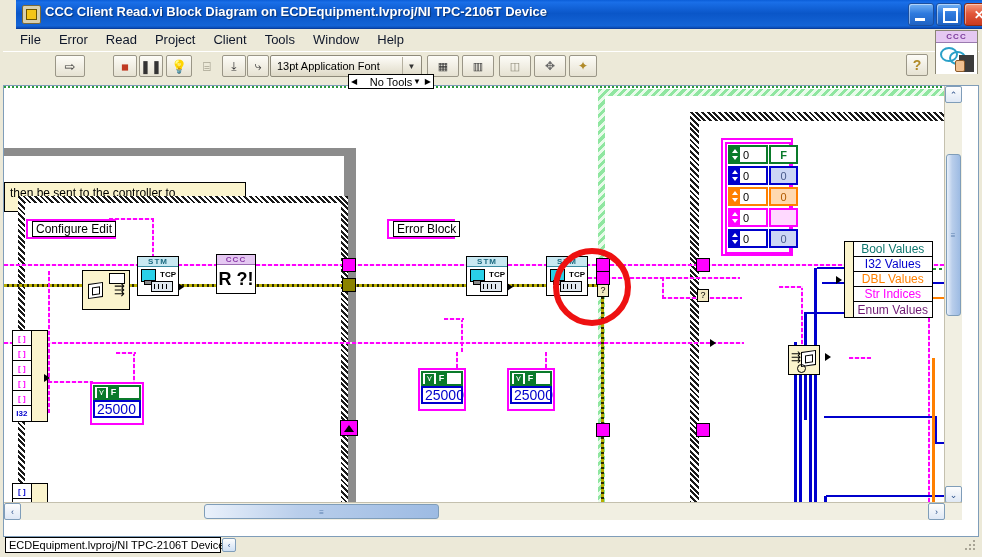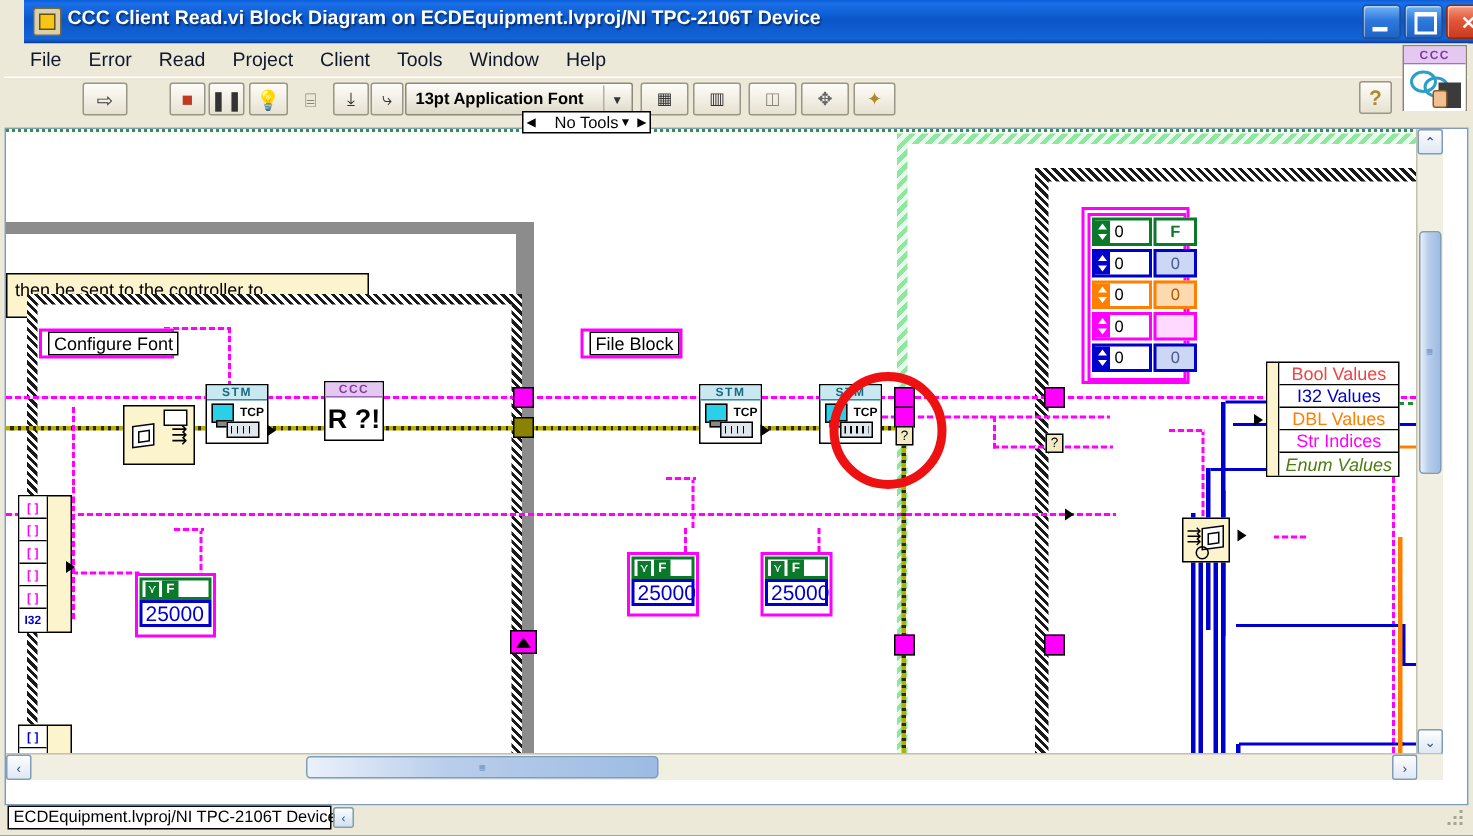--- a/index.html
+++ b/index.html
@@ -36,21 +36,21 @@
   
   .toolbar{position:absolute;left:3px;top:51px;width:976px;height:28px;background:#ece9d8;
     border-top:1px solid #fff;}
   .tbtn{position:absolute;top:3px;height:22px;border:1px solid #9a9687;border-radius:2px;
     background:linear-gradient(to bottom,#fdfcf7,#e6e2d2);box-sizing:border-box;
     display:flex;align-items:center;justify-content:center;}
   .tbtn.flat{border-color:transparent;background:transparent;}
   .tbtn .sym{font-size:13px;color:#333;line-height:1;}
   .fontbox{position:absolute;left:267px;top:3px;width:152px;height:22px;
     border:1px solid #8e8a7a;border-radius:2px;background:linear-gradient(to bottom,#fffefa,#ded9c6);
-    box-sizing:border-box;display:flex;align-items:center;font-weight:bold;}
+    box-sizing:border-box;display:flex;align-items:center;}
   .fontbox .lbl{font-size:11px;padding-left:6px;color:#000;white-space:nowrap;}
   .fontbox .arr{position:absolute;right:1px;top:1px;width:17px;height:18px;
     border-left:1px solid #b5b0a0;display:flex;align-items:center;justify-content:center;
     font-size:8px;color:#333;}
   .noerr{position:absolute;left:348px;top:74px;width:86px;height:15px;background:#fff;
     border:1px solid #000;display:flex;align-items:center;justify-content:center;
     font-size:11px;color:#000;box-sizing:border-box;z-index:14;}
   .noerr .a{position:absolute;font-size:8px;color:#000;}
   .vi-ico{position:absolute;right:4px;top:30px;width:43px;height:44px;border:1px solid #8a8674;
     background:#fff;box-sizing:border-box;}
@@ -399,24 +399,24 @@
     <div class="tunnel" style="left:592px;top:172px;width:14px;height:14px;"></div>
     <div class="tunnel" style="left:592px;top:185px;width:14px;height:14px;"></div>
     <div class="tunnel q" style="left:593px;top:198px;width:12px;height:13px;">?</div>
     <div class="tunnel" style="left:592px;top:337px;width:14px;height:14px;"></div>
 
     <div class="tunnel" style="left:692px;top:172px;width:14px;height:14px;"></div>
     <div class="tunnel q" style="left:693px;top:203px;width:12px;height:13px;">?</div>
     <div class="tunnel" style="left:692px;top:337px;width:14px;height:14px;"></div>
 
     <div class="lbl-box" style="left:22px;top:133px;width:90px;height:20px;">
-      <span class="inner">Configure Font</span>
+      <span class="inner">Configure Edit</span>
     </div>
     <div class="lbl-box" style="left:383px;top:133px;width:68px;height:20px;">
-      <span class="inner">File Block</span>
+      <span class="inner">Error Block</span>
     </div>
 
     <div class="flat-ico" style="left:78px;top:184px;width:48px;height:40px;">
       <div class="cube" style="left:5px;top:12px;"></div>
       <div class="zig" style="right:4px;top:12px;">⇶</div>
       <div style="position:absolute;right:4px;top:2px;width:14px;height:9px;border:1px solid #000;background:#fff;"></div>
     </div>
 
     <div class="subvi" style="left:133px;top:170px;width:42px;height:40px;">
       <div class="cap">STM</div>
@@ -524,25 +524,25 @@
             <span class="zz">0</span>
           </div>
           <div class="elem">0</div>
         </div>
       </div>
     </div>
 
     <div class="stack" style="left:840px;top:155px;width:89px;height:77px;">
       <div class="pad"></div>
       <div class="rows">
-        <div class="row" style="color:#ef4444;">Bool Values</div>
+        <div class="row" style="color:#0f766e;">Bool Values</div>
         <div class="row" style="color:#0000cc;">I32 Values</div>
         <div class="row" style="color:#ff8000;">DBL Values</div>
         <div class="row" style="color:#ff00ff;">Str Indices</div>
-        <div class="row" style="color:#4d7c0f;font-style:italic;">Enum Values</div>
+        <div class="row" style="color:#701a75;">Enum Values</div>
       </div>
     </div>
     <span class="arrow-r" style="left:832px;top:190px;"></span>
 
     <span class="arrow-r" style="left:706px;top:253px;"></span>
 
     <div class="tind" style="left:950px;top:361px;">T</div>
 
     <div class="tstack" style="left:8px;top:244px;width:36px;height:92px;">
       <div class="col">

